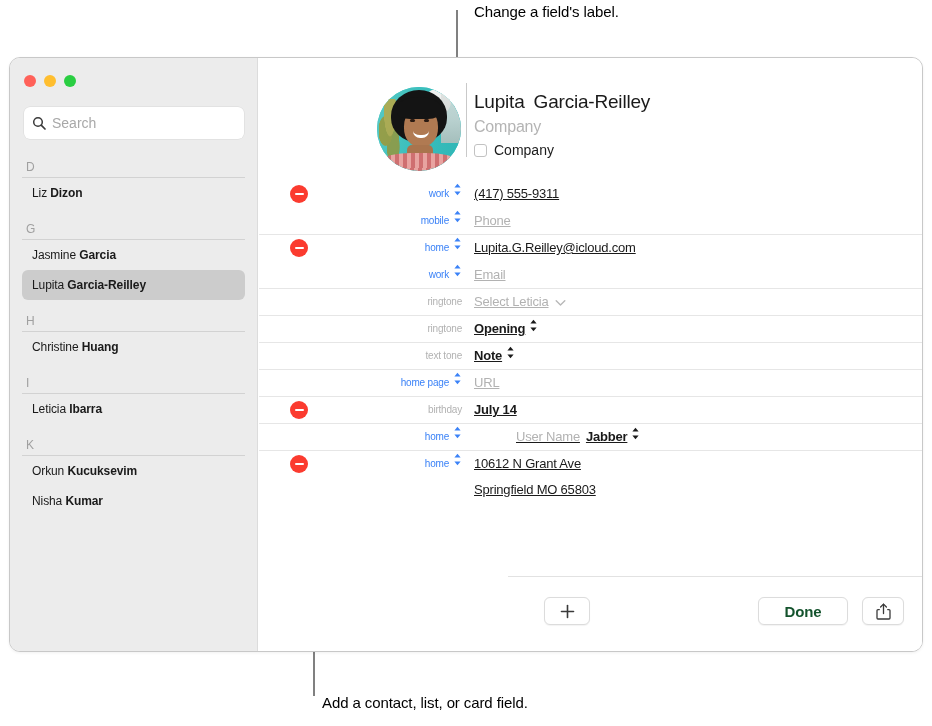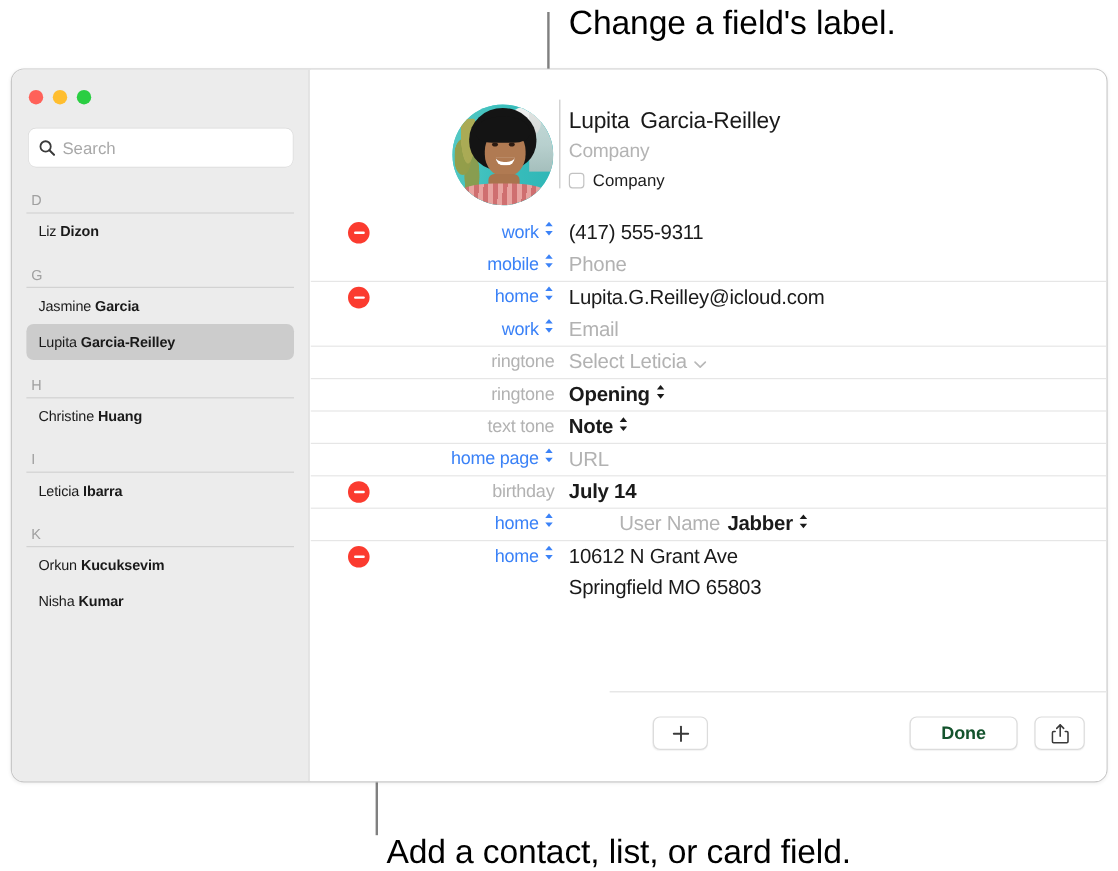--- a/index.html
+++ b/index.html
@@ -7,21 +7,21 @@
     width: 932px; height: 726px;
     background: #ffffff;
     font-family: "Liberation Sans", sans-serif;
     overflow: hidden;
   }
   #root { position: relative; width: 932px; height: 726px; }
 
   
   .callout-text {
     position: absolute;
-    font-size: 28px;
+    font-size: 15px;
     color: #000;
     white-space: nowrap;
     letter-spacing: -0.1px;
   }
   .leader {
     position: absolute;
     background: #808080;
   }
   .leader-v { width: 1.5px; }
   .leader-h { height: 1.5px; }
@@ -208,39 +208,40 @@
     display: flex; align-items: center; justify-content: center;
   }
   .minus-btn::after {
     content: ""; display: block; width: 9px; height: 2.2px;
     background: #fff; border-radius: 1px;
   }
   .label-cell {
     width: 203px; flex: 0 0 203px;
     text-align: right;
     padding-right: 0;
-    font-size: 15px;
+    font-size: 10px;
     line-height: 26px;
     letter-spacing: -0.2px;
     white-space: nowrap;
   }
   .label-cell.blue { color: #3b82f7; }
   .label-cell.gray { color: #b2b2b2; }
   .stepper {
     display: inline-block; margin-left: 4px;
     transform: translateY(-1px);
   }
   .value-cell {
     flex: 1 1 auto;
     padding-left: 12px;
-    font-size: 17px;
+    font-size: 13px;
     line-height: 26px;
     letter-spacing: -0.2px;
     color: #1a1a1a;
     white-space: nowrap;
+    text-decoration: underline;
   }
   .value-cell.placeholder { color: #b2b2b2; }
   .value-cell.bold { font-weight: bold; }
   .value-inline-gray { color: #b2b2b2; margin-left: 42px; }
   .value-inline-dark { color: #1a1a1a; font-weight: bold; margin-left: 6px; }
   .addr-line2 { display: block; }
 
   
   #toolbar {
     position: absolute; left: 249px; right: 0; bottom: 0; height: 75px;

